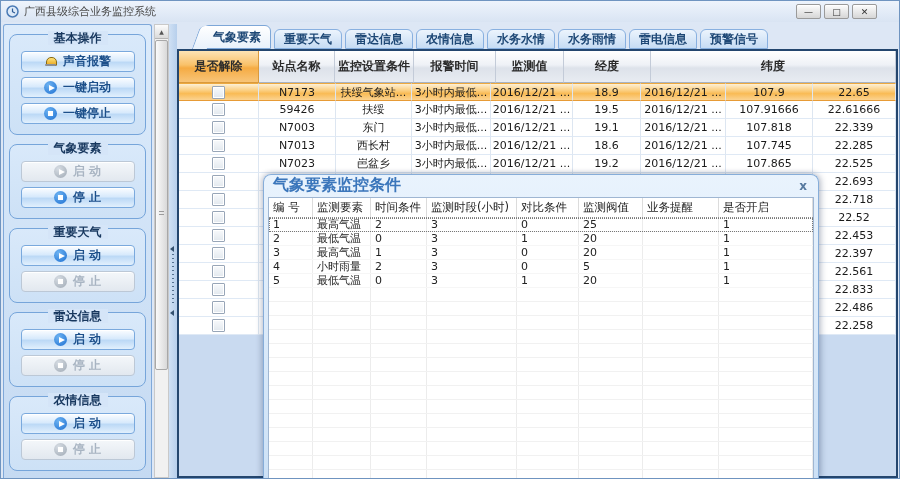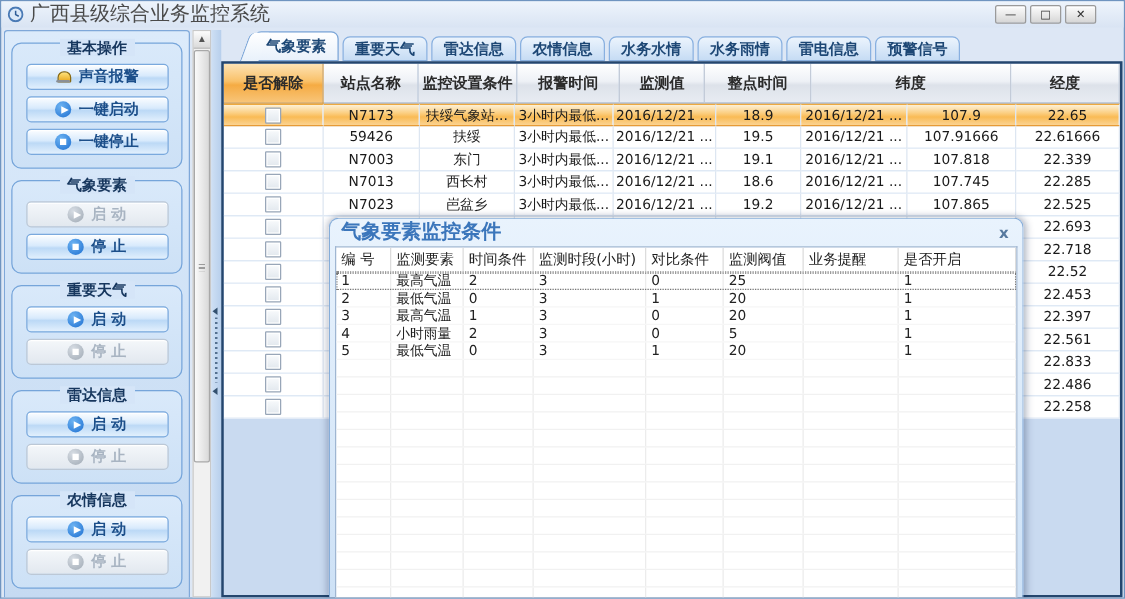--- a/index.html
+++ b/index.html
@@ -4,21 +4,21 @@
 <style>
   * { margin:0; padding:0; box-sizing:border-box; }
   body { font-family:"DejaVu Sans","Liberation Sans",sans-serif; background:#9aa7b8; }
   .screen { position:relative; width:900px; height:479px; background:#dde7f5; overflow:hidden;
             border:1px solid #6f94c0; }
 
   
   .titlebar { position:absolute; left:0; top:0; width:100%; height:21px;
               background:linear-gradient(#eef4fc,#d9e4f3); display:flex; align-items:center; padding-left:5px; }
   .app-icon { width:13px; height:13px; margin-right:5px; }
-  .title-text { font-size:16px; color:#4a4a4a; }
+  .title-text { font-size:11px; color:#4a4a4a; }
   .winbtns { position:absolute; right:22px; top:3px; display:flex; gap:3px; }
   .winbtn { width:25px; height:15px; display:flex; align-items:center; justify-content:center;
             background:linear-gradient(#fdfdfd,#d6d6d6); border:1px solid #9a9a9a; border-radius:2px;
             font-size:9px; color:#333; box-shadow:inset 0 1px 0 #fff; cursor:default; }
 
   
   .sidebar { position:absolute; left:2px; top:23px; width:149px; bottom:0;
              background:linear-gradient(#dcebfb,#c5daf2); border:1px solid #7fa8d9; border-bottom:none;
              border-radius:3px 3px 0 0; overflow:hidden; }
   .group { position:relative; margin:9px 5px 3px 5px; border:1px solid #76a5da; border-radius:8px;
@@ -212,23 +212,22 @@
         <div class="tab">雷电信息</div>
         <div class="tab">预警信号</div>
       </div>
     <div class="table-region">
       <div class="thead">
           <div class="hcell first" style="width: 80px;">是否解除</div>
           <div class="hcell" style="width: 76px;">站点名称</div>
           <div class="hcell" style="width: 79px;">监控设置条件</div>
           <div class="hcell" style="width: 82px;">报警时间</div>
           <div class="hcell" style="width: 68px;">监测值</div>
-          <div class="hcell" style="width: 85px;">整点时间</div>
+          <div class="hcell" style="width: 87px;">经度</div>
           <div class="hcell" style="flex: 1 1 0%;">纬度</div>
-          <div class="hcell" style="width: 87px;">经度</div>
         </div>
       <div>
           <div class="trow selected">
             <div class="tcell" style="width: 80px;">
               <span class="cb"></span>
             </div>
             <div class="tcell" style="width: 77px;">N7173</div>
             <div class="tcell" style="width: 76px;">扶绥气象站...</div>
             <div class="tcell" style="width: 79px;">3小时内最低...</div>
             <div class="tcell" style="width: 82px;">2016/12/21 ...</div>

